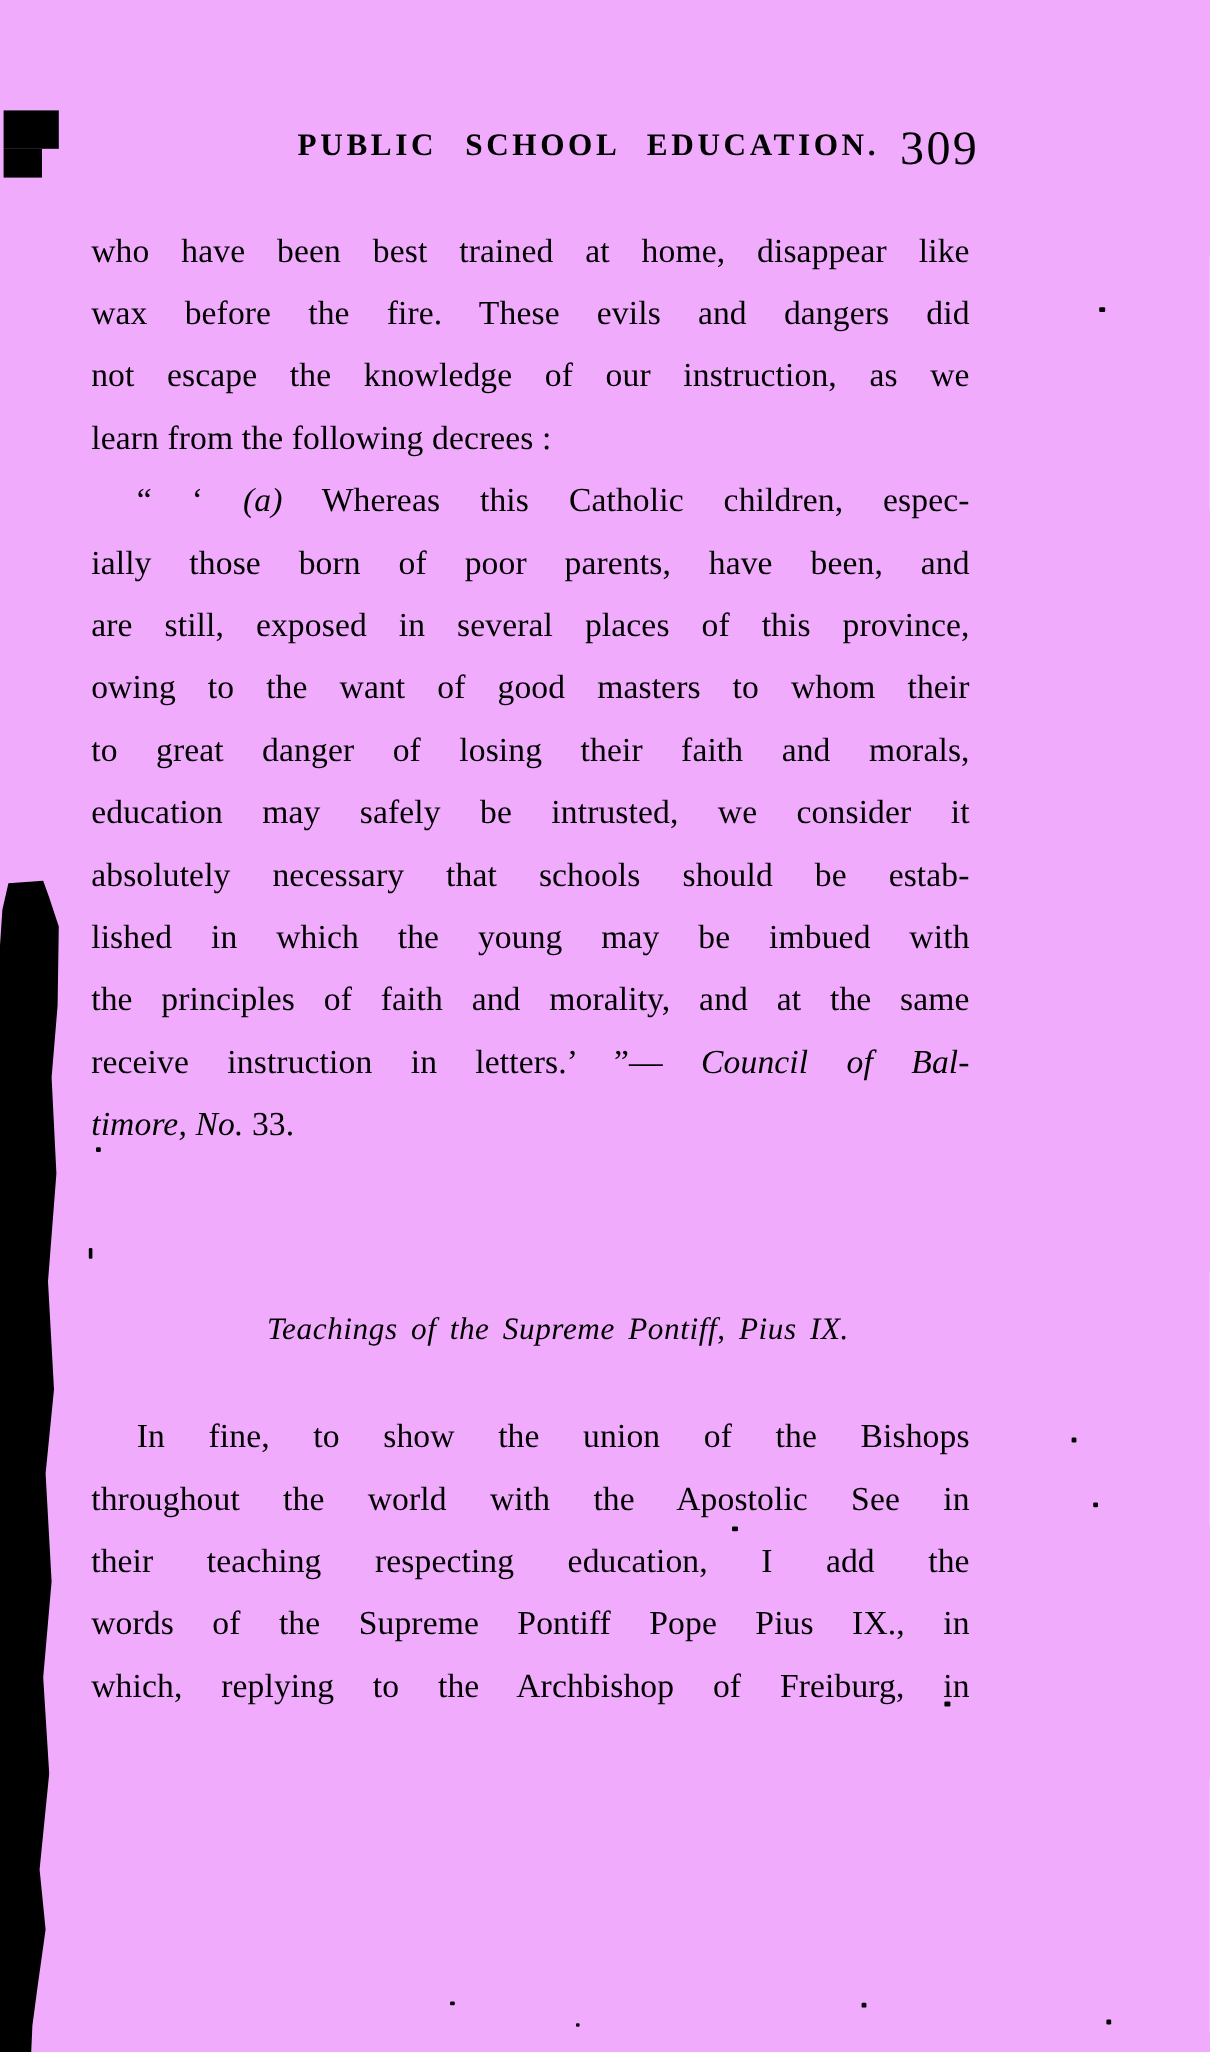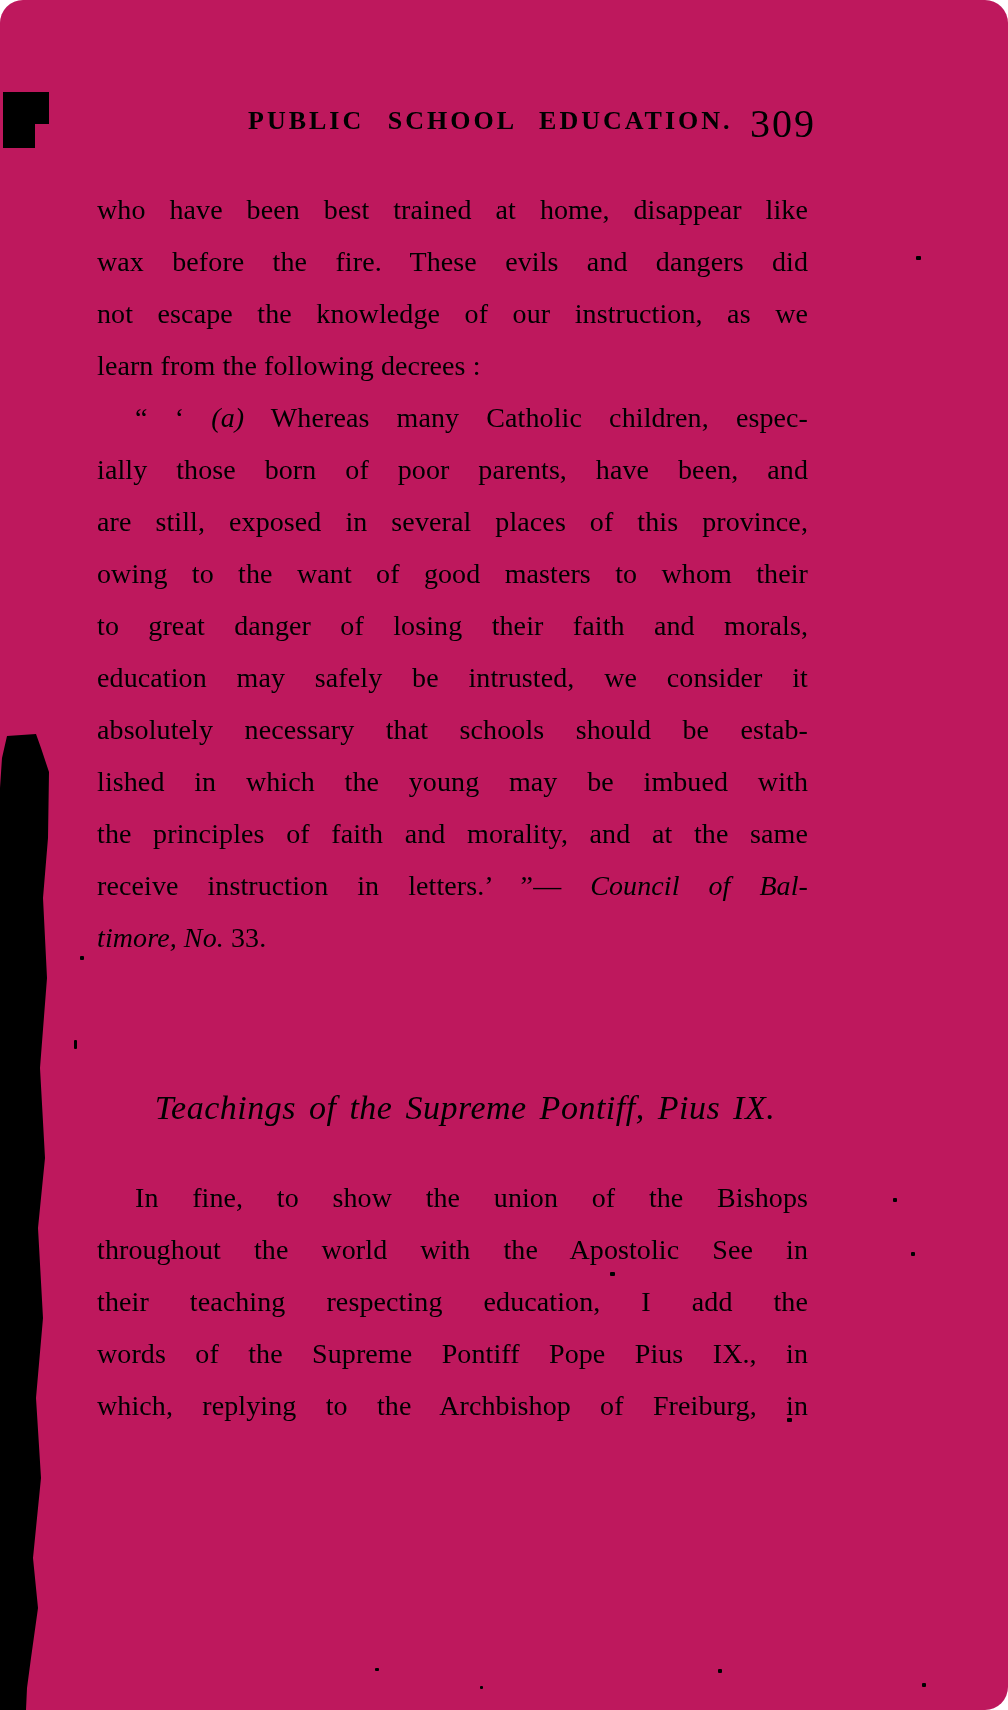--- a/index.html
+++ b/index.html
@@ -1,44 +1,44 @@
 <!DOCTYPE html>
 <html><head>
 <meta charset="utf-8">
 <style>
   html,body{margin:0;padding:0;}
   body{
     width:1008px;height:1710px;position:relative;overflow:hidden;
     background:#ffffff;color:#000000;
     font-family:"Liberation Serif","DejaVu Serif",serif;
   }
-  .page{position:absolute;inset:0;background:#be185d;border-radius:23px;}
+  .page{position:absolute;inset:0;background:#f0abfc;}
   
   .running-head{
     position:absolute;left:248px;top:106px;
     font-size:26px;font-weight:bold;letter-spacing:3px;word-spacing:14px;
     white-space:nowrap;
   }
   .folio{
     position:absolute;left:750px;top:100px;
     font-size:40px;letter-spacing:2px;white-space:nowrap;
   }
   
   .column{
     position:absolute;left:76px;top:184px;width:732px;
     font-size:28px;line-height:52px;letter-spacing:0.1px;
   }
   .para{margin:0;padding:0;}
-  .line{display:block;text-align:justify;text-align-last:justify;margin-left:21px;}
+  .line{display:block;text-align:justify;text-align-last:justify;}
   .line.last{text-align:right;text-align-last:left;}
   .line.indent{padding-left:38px;}
   .it{font-style:italic;}
   .section-heading{
     margin:118px 0 38px 0;
-    font-size:34px;font-style:italic;line-height:52px;
+    font-size:26px;font-style:italic;line-height:52px;
     text-align:center;padding-left:46px;
     letter-spacing:0.5px;word-spacing:4px;
   }
   .p3{margin-top:0;}
   
   .blot{position:absolute;background:#000;}
   .speck{position:absolute;background:#000;border-radius:1px;}
   .bar-svg{position:absolute;left:0;top:728px;}
 </style>
 </head>
@@ -52,21 +52,21 @@
   <div class="column">
 
     <div class="para">
       <span class="line">who have been best trained at home, disappear like</span>
       <span class="line">wax before the fire.  These evils and dangers did</span>
       <span class="line">not escape the knowledge of our instruction, as we</span>
       <span class="line last">learn from the following decrees :</span>
     </div>
 
     <div class="para">
-      <span class="line indent"><span>“ ‘ </span><span class="it">(a)</span><span> Whereas many Catholic children, espec-</span></span>
+      <span class="line indent"><span>“ ‘ </span><span class="it">(a)</span><span> Whereas this Catholic children, espec-</span></span>
       <span class="line">ially those born of poor parents, have been, and</span>
       <span class="line">are still, exposed in several places of this province,</span>
       <span class="line">owing to the want of good masters to whom their</span>
       <span class="line">to great danger of losing their faith and morals,</span>
       <span class="line">education may safely be intrusted, we consider it</span>
       <span class="line">absolutely necessary that schools should be estab-</span>
       <span class="line">lished in which the young may be imbued with</span>
       <span class="line">the principles of faith and morality, and at the same</span>
       <span class="line"><span>receive instruction in letters.’ ”— </span><span class="it">Council of Bal-</span></span>
       <span class="line last"><span class="it">timore, No.</span><span> 33.</span></span>

